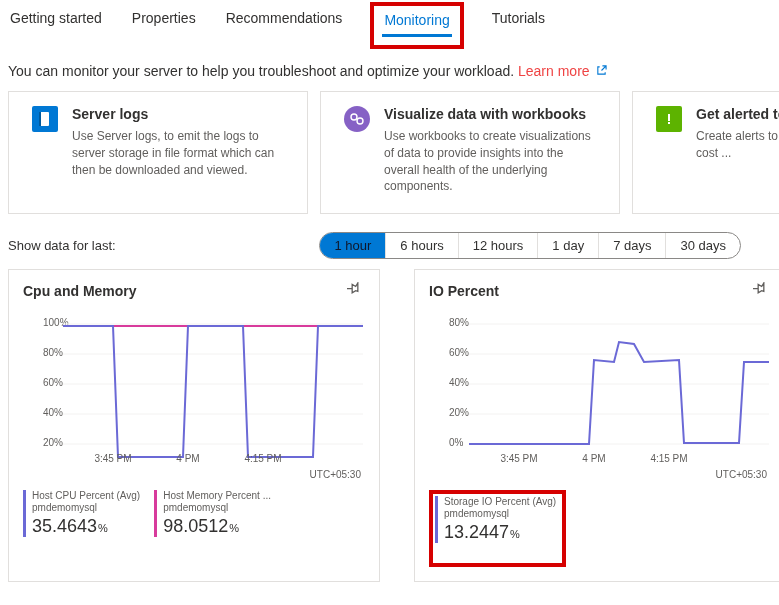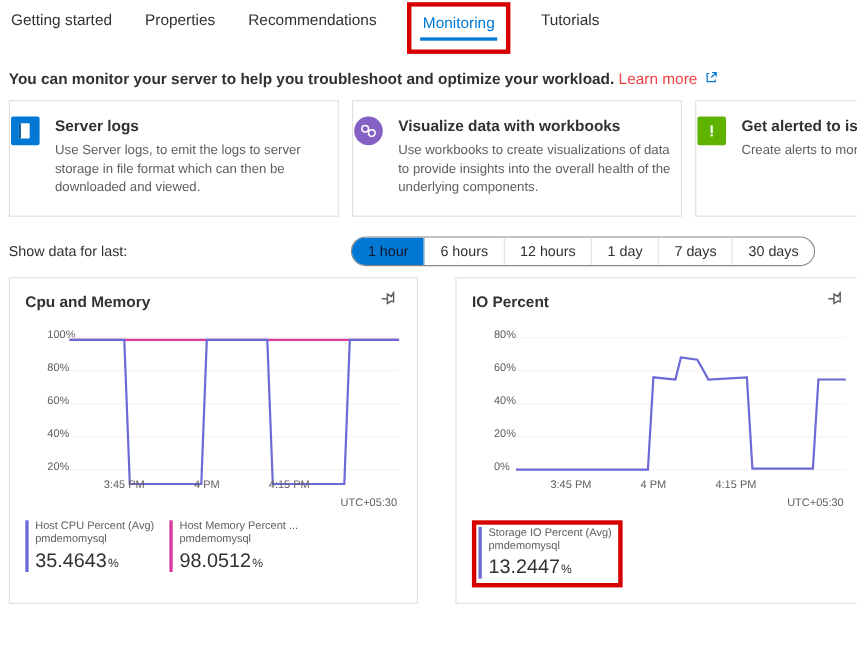--- a/index.html
+++ b/index.html
@@ -4,26 +4,26 @@
 <style>
 * { box-sizing: border-box; margin: 0; padding: 0; }
 body { font-family: "Segoe UI", Arial, sans-serif; font-size: 13px; color: #323130; background: #fff; width: 779px; overflow: hidden; }
 
 .tabs { display: flex; gap: 26px; padding: 6px 8px 0; align-items: flex-start; }
 .tab { padding: 4px 2px 10px; cursor: pointer; font-size: 14px; color: #323130; }
 .tab.active { border-bottom: 3px solid #0078d4; color: #0078d4; }
 .tab-highlight { border: 4px solid #d60000; padding: 2px 8px 8px; margin-top: -4px; }
 
 .intro { padding: 14px 8px 12px; font-size: 14px; }
-.intro b { font-weight: 700; }
+.intro b { font-weight: 400; }
 .link { color: #ef4444; cursor: pointer; }
 .ext-icon { display: inline-block; margin-left: 3px; }
 
 .cards { display: flex; gap: 12px; padding: 0 8px; }
-.card { border: 1px solid #e1dfdd; padding: 14px 1px 18px; display: flex; gap: 14px; width: 300px; flex: none; }
+.card { border: 1px solid #e1dfdd; padding: 14px 23px 18px; display: flex; gap: 14px; width: 300px; flex: none; }
 .card:nth-child(3) { width: 300px; }
 .card-icon { width: 26px; height: 26px; flex: none; display: flex; align-items: center; justify-content: center; border-radius: 2px; }
 .card-title { font-weight: 600; font-size: 14px; margin-bottom: 6px; }
 .card-desc { font-size: 12px; color: #605e5c; line-height: 1.4; }
 
 .filter-row { display: flex; align-items: center; padding: 18px 8px 10px; gap: 24px; }
 .pillgroup { display: flex; border: 1px solid #8a8886; border-radius: 18px; overflow: hidden; }
 .pill { padding: 5px 14px; font-size: 13px; cursor: pointer; border-right: 1px solid #e1dfdd; }
 .pill:last-child { border-right: none; }
 .pill.active { background: #0078d4; color: #0f172a; }
@@ -39,21 +39,21 @@
 .plot svg { position: absolute; left: 40px; top: 4px; }
 .gridline { stroke: #f3f2f1; stroke-width: 1; }
 
 .legend-row { display: flex; gap: 14px; margin-top: 10px; }
 .legend { display: flex; gap: 6px; }
 .legend-bar { width: 3px; background: #6b69d6; flex: none; }
 .legend-text { font-size: 10px; color: #605e5c; line-height: 1.2; }
 .legend-val { font-size: 18px; font-weight: 400; color: #323130; margin-top: 2px; }
 .legend-val .unit { font-size: 11px; margin-left: 1px; }
 
-.highlight-box { border: 4px solid #d60000; padding: 2px 6px 4px 2px; }
+.highlight-box { border: 4px solid #d60000; padding: 2px 6px 20px 2px; }
 </style>
 </head>
 <body>
 
 <div class="tabs">
   <div class="tab">Getting started</div>
   <div class="tab">Properties</div>
   <div class="tab">Recommendations</div>
   <div class="tab-highlight">
     <div class="tab active" style="padding-bottom:6px;">Monitoring</div>

